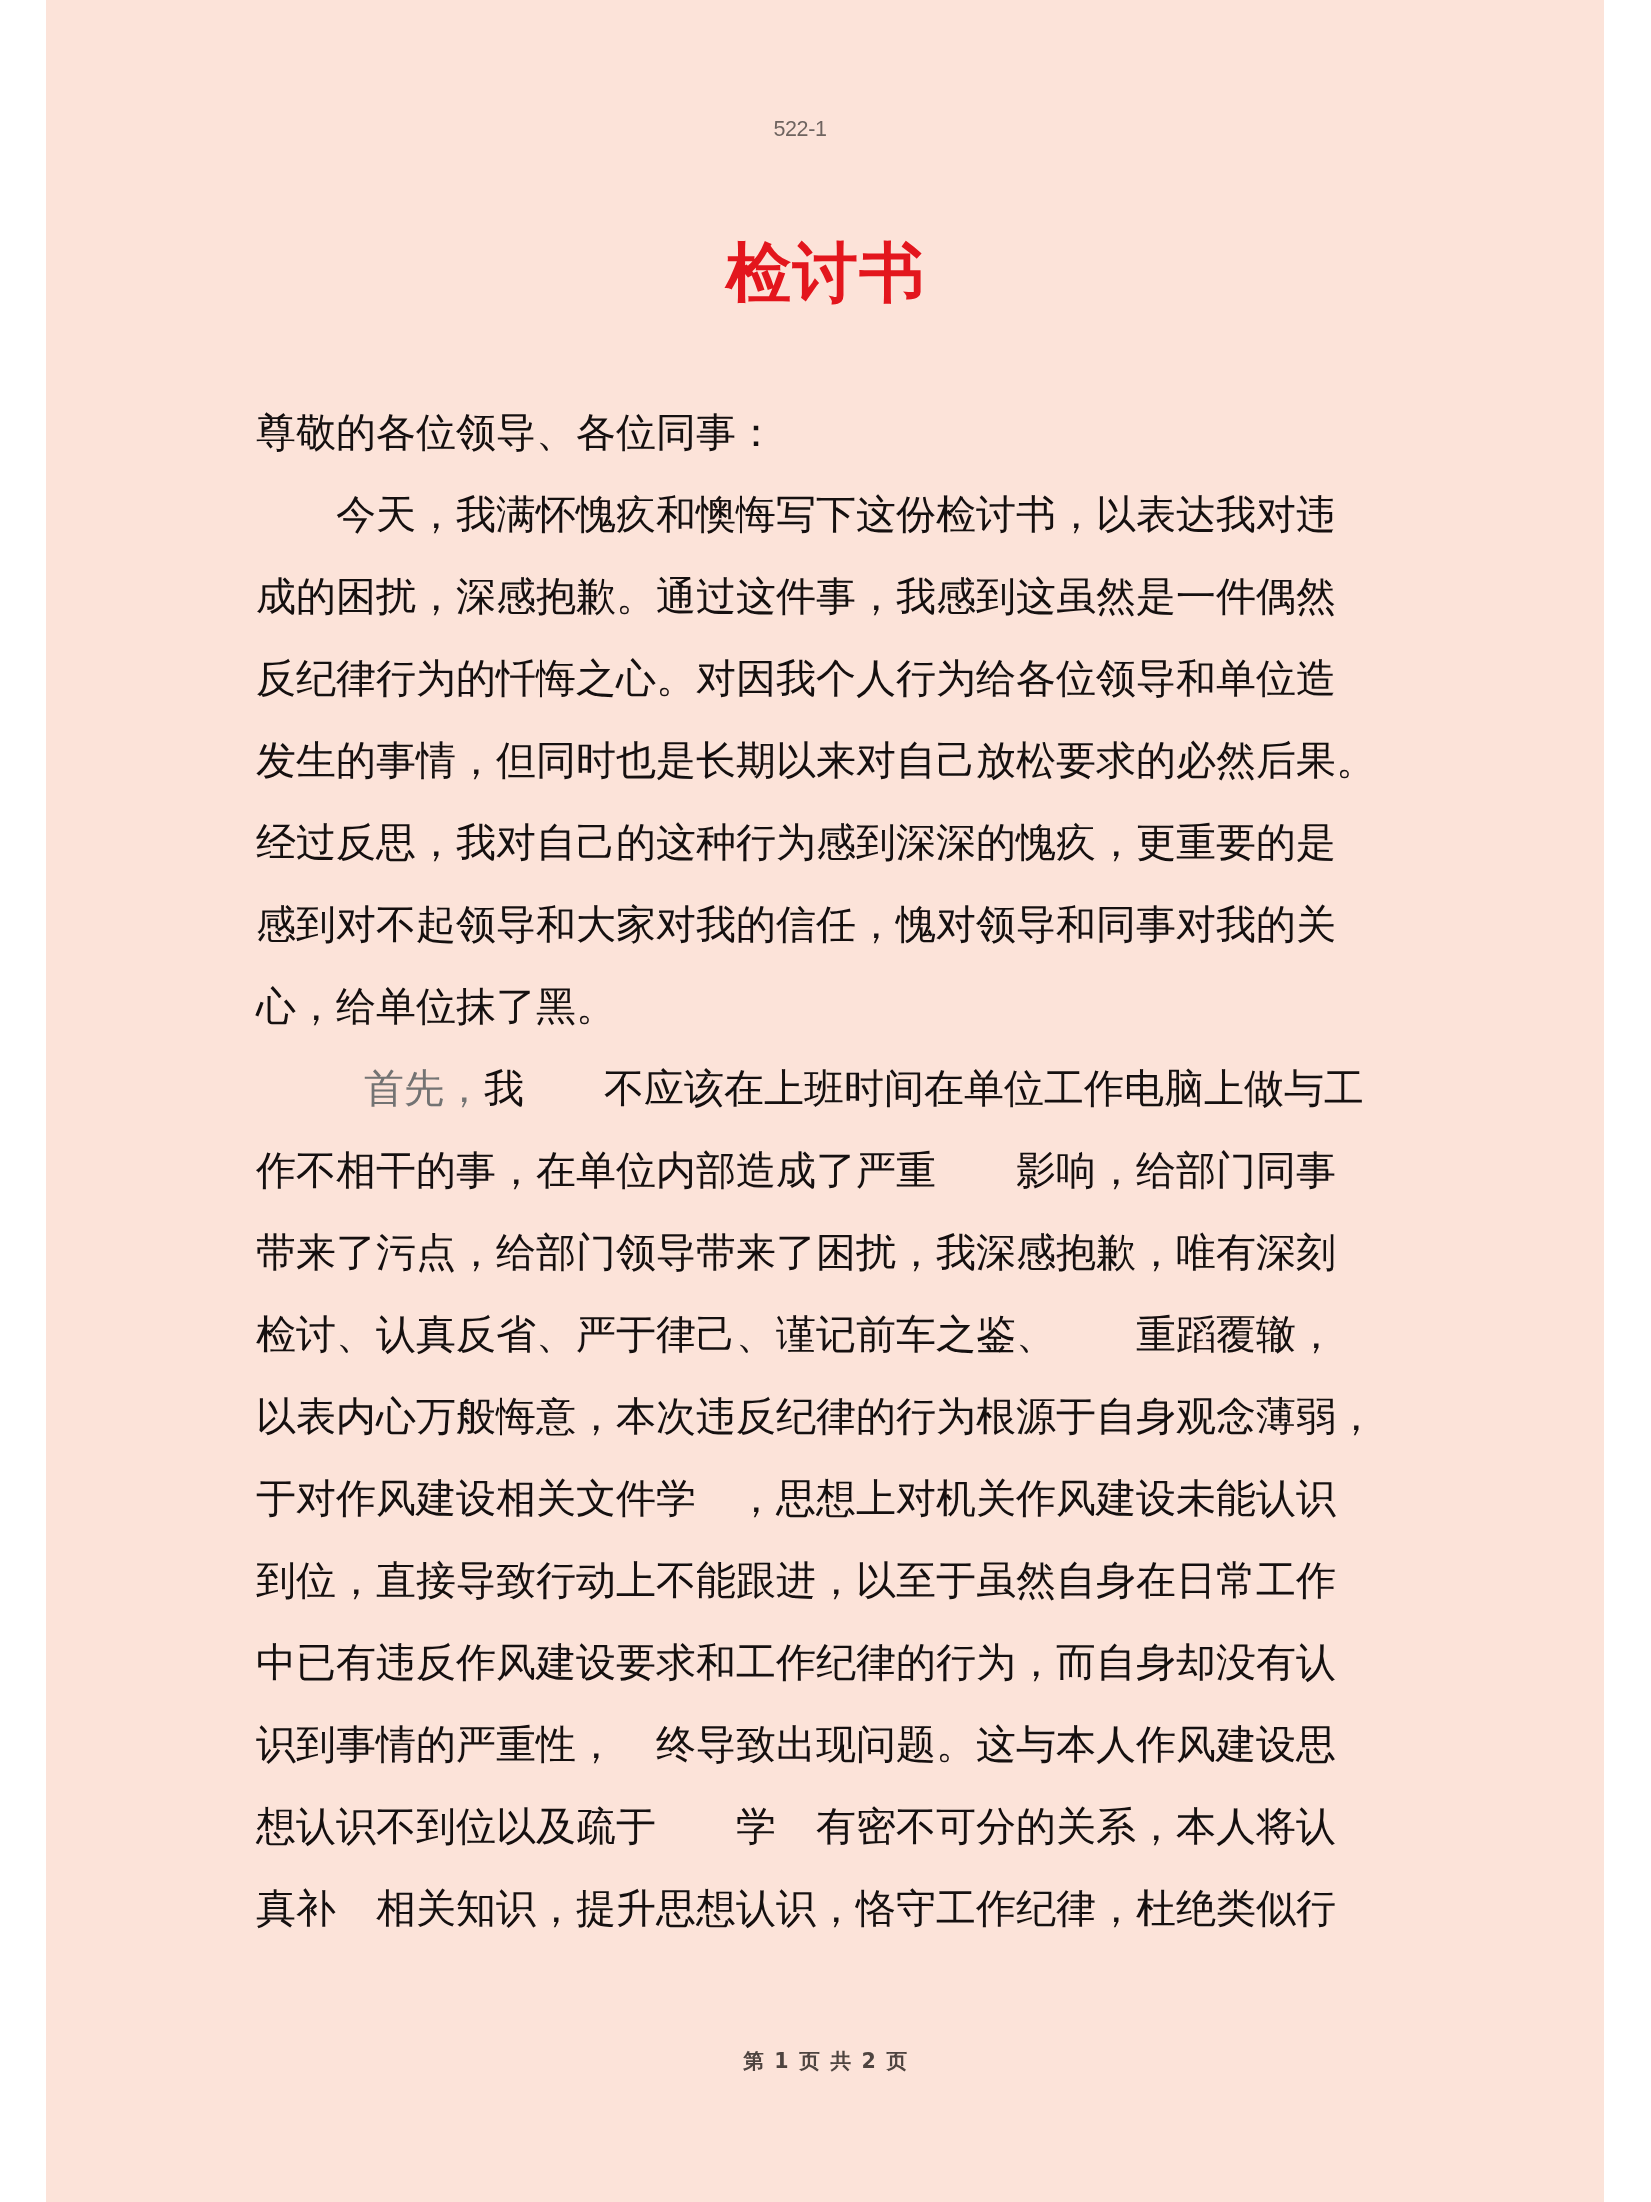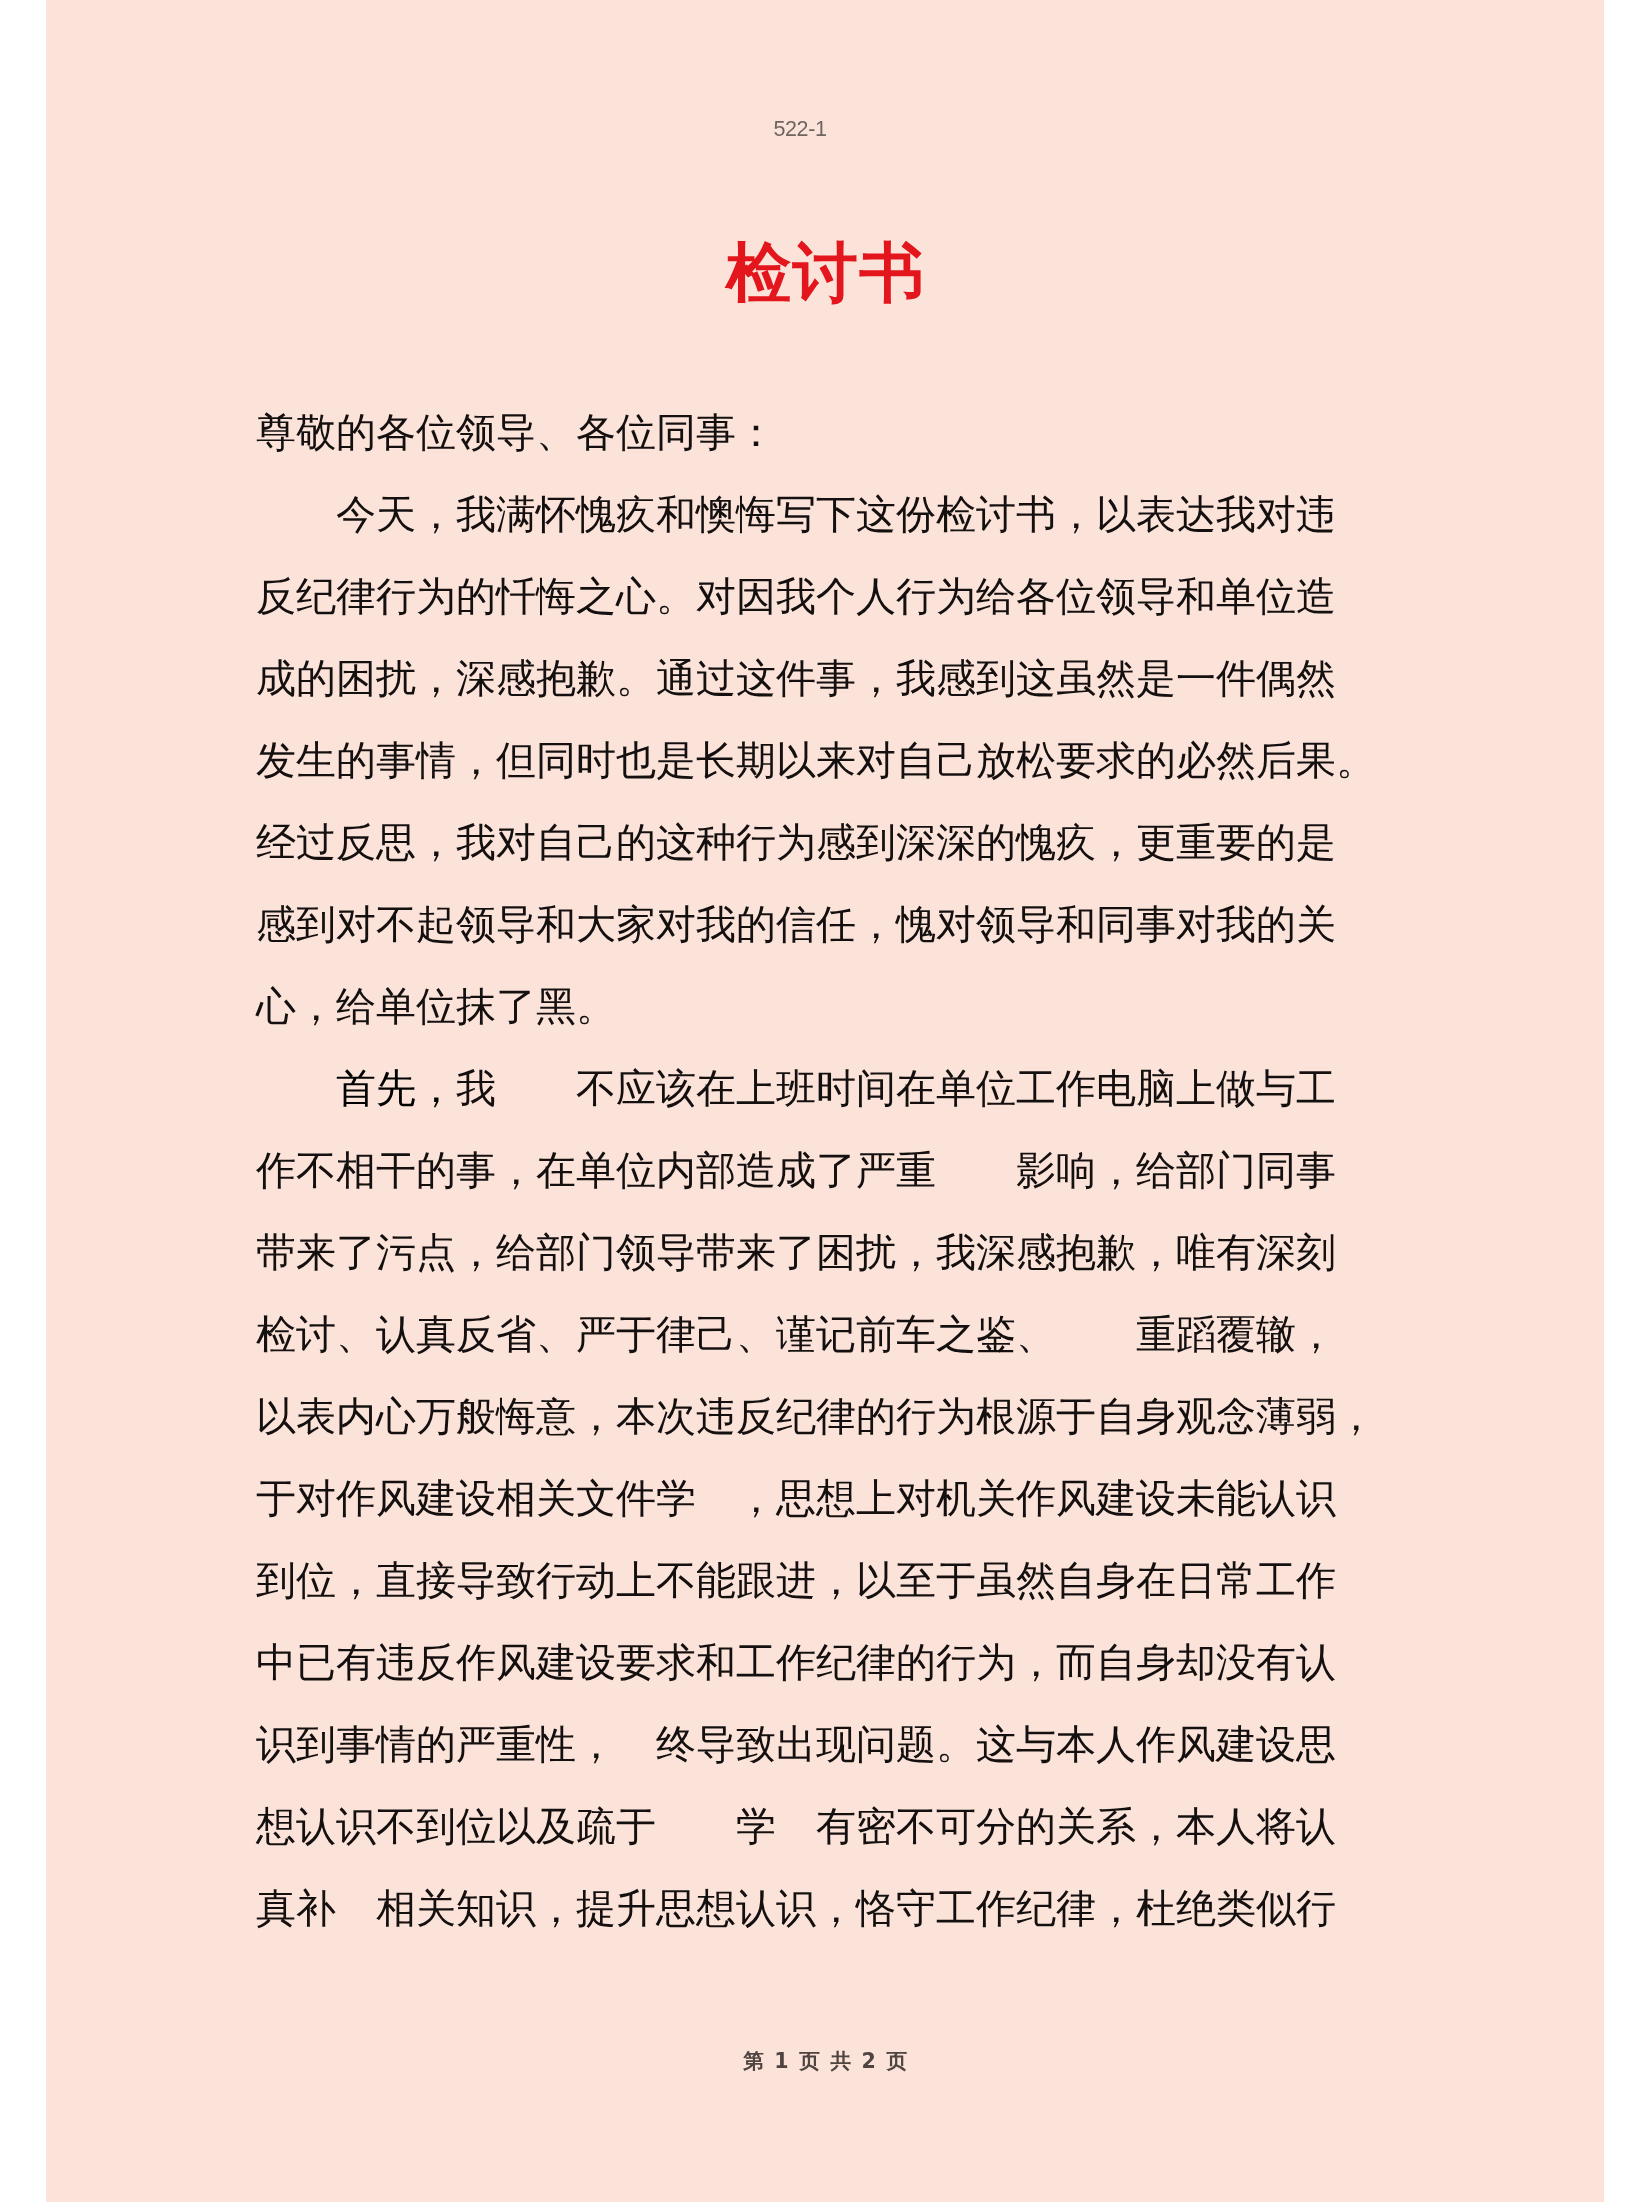--- a/index.html
+++ b/index.html
@@ -60,21 +60,22 @@
   .line {
     display: block;
     height: 82px;
     white-space: pre;
     overflow: visible;
   }
   .line .seg {
     display: inline;
   }
   .line .accent {
-    color: #000000;
+    color: #737373;
+    margin-left: 28px;
   }
   .footer {
     position: absolute;
     left: 0;
     top: 2048px;
     width: 1652px;
     text-align: center;
     font-family: "DejaVu Sans", sans-serif;
     font-size: 20.6px;
     line-height: 26px;
@@ -88,22 +89,22 @@
 
 <div class="page"></div>
 
 <div class="doc-code">522-1</div>
 
 <div class="title">检讨书</div>
 
 <div class="body-text">
   <div class="line"><span class="seg">尊敬的各位领导、各位同事：</span></div>
   <div class="line"><span class="seg">　　今天，我满怀愧疚和懊悔写下这份检讨书，以表达我对违</span></div>
+  <div class="line"><span class="seg">成的困扰，深感抱歉。通过这件事，我感到这虽然是一件偶然</span></div>
   <div class="line"><span class="seg">反纪律行为的忏悔之心。对因我个人行为给各位领导和单位造</span></div>
-  <div class="line"><span class="seg">成的困扰，深感抱歉。通过这件事，我感到这虽然是一件偶然</span></div>
   <div class="line"><span class="seg">发生的事情，但同时也是长期以来对自己放松要求的必然后果。</span></div>
   <div class="line"><span class="seg">经过反思，我对自己的这种行为感到深深的愧疚，更重要的是</span></div>
   <div class="line"><span class="seg">感到对不起领导和大家对我的信任，愧对领导和同事对我的关</span></div>
   <div class="line"><span class="seg">心，给单位抹了黑。</span></div>
   <div class="line"><span class="seg">　　</span><span class="seg accent">首先，</span><span class="seg">我　　不应该在上班时间在单位工作电脑上做与工</span></div>
   <div class="line"><span class="seg">作不相干的事，在单位内部造成了严重　　影响，给部门同事</span></div>
   <div class="line"><span class="seg">带来了污点，给部门领导带来了困扰，我深感抱歉，唯有深刻</span></div>
   <div class="line"><span class="seg">检讨、认真反省、严于律己、谨记前车之鉴、　　重蹈覆辙，</span></div>
   <div class="line"><span class="seg">以表内心万般悔意，本次违反纪律的行为根源于自身观念薄弱，</span></div>
   <div class="line"><span class="seg">于对作风建设相关文件学　，思想上对机关作风建设未能认识</span></div>

